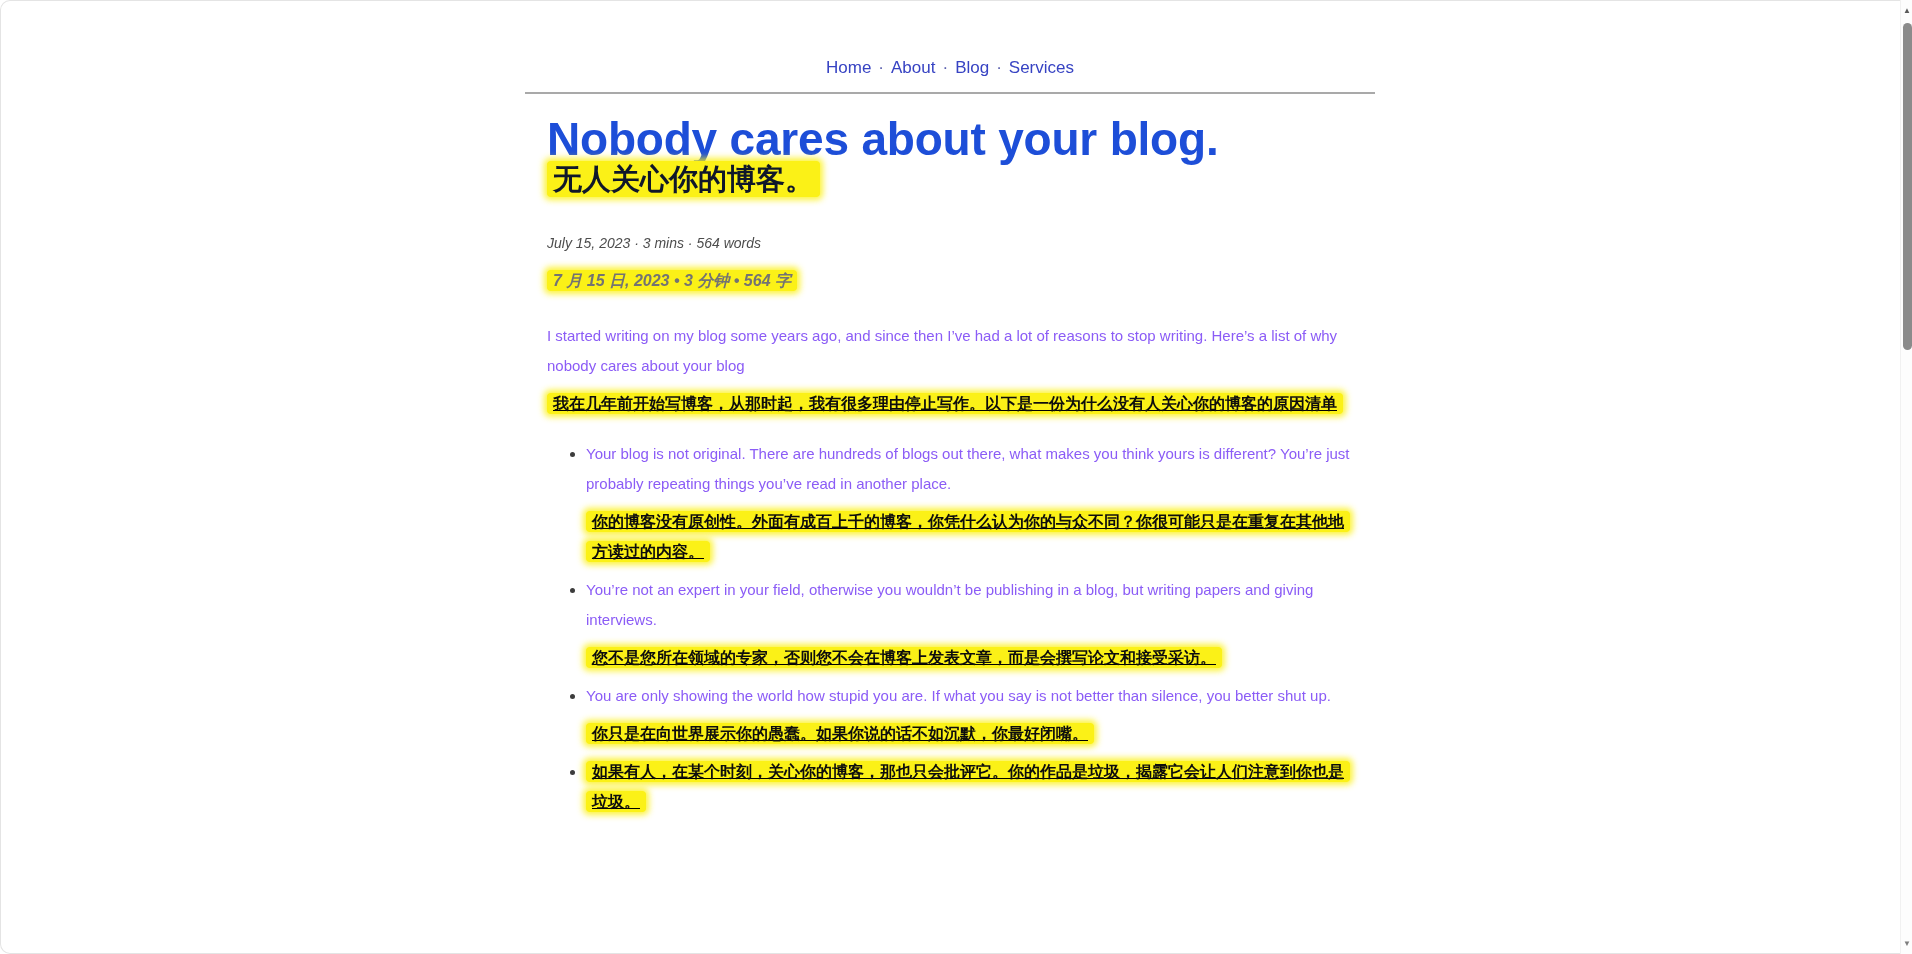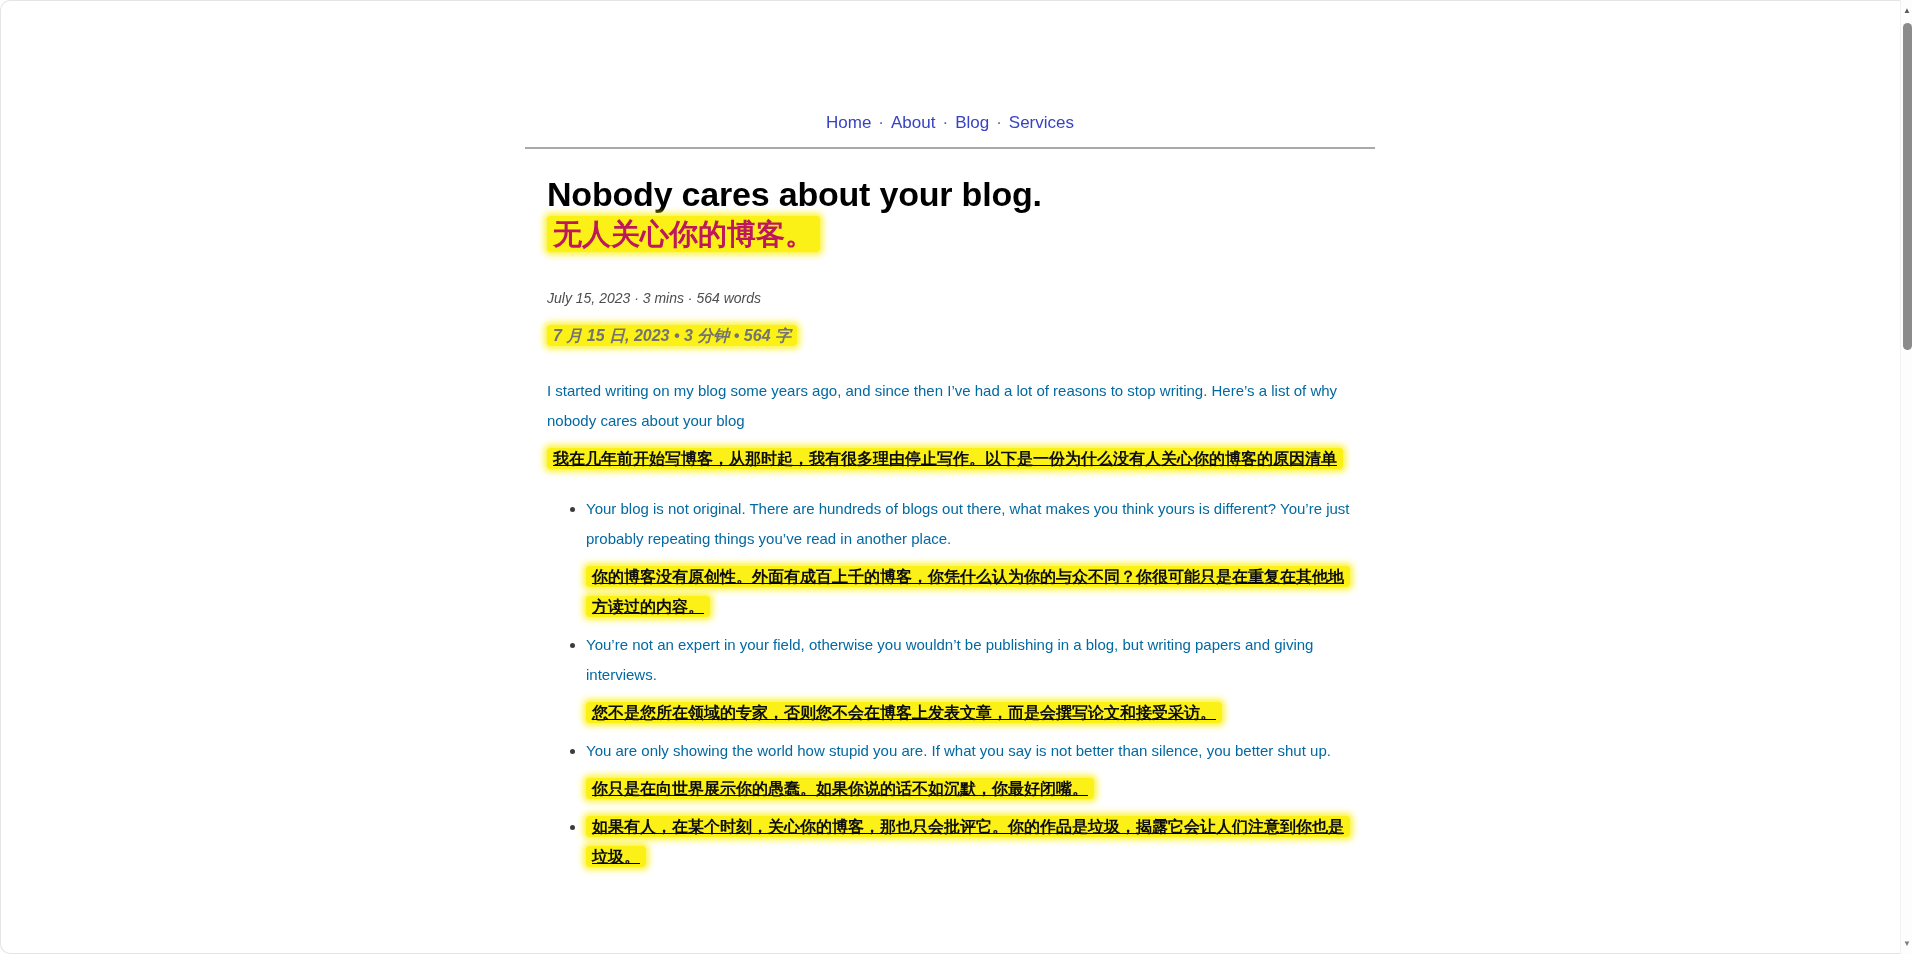--- a/index.html
+++ b/index.html
@@ -20,22 +20,22 @@
     pointer-events: none;
     z-index: 50;
   }
   .content-area {
     width: 1900px; 
     height: 954px;
     overflow: hidden;
   }
   .container {
     width: 850px;
-    margin: 12px auto;
-    padding: 98px 22px 0;
+    margin: 0 auto;
+    padding: 55px 22px 0;
   }
   
   nav {
     text-align: center;
     font-size: 17px;
     line-height: 25px;
     margin-bottom: 12px;
     color: #4a4a4a;
   }
   nav a {
@@ -47,53 +47,53 @@
     margin: 0 7px;
     color: #5a5fae;
   }
   hr.header-divider {
     border: none;
     border-top: 2px solid #a9a9a9;
     margin: 0 -22px;
   }
   
   h1.title-en {
-    font-size: 34px;
+    font-size: 46px;
     line-height: 40px;
     font-weight: bold;
-    color: #000000;
+    color: #1d4ed8;
     margin: 25px 0 0;
     letter-spacing: -0.2px;
   }
   .zh-title-row { margin-top: 3px; line-height: 34px; }
   .zh-title {
     font-size: 29px;
     font-weight: bold;
-    color: #be185d;
+    color: #0f172a;
   }
   
   .meta-en {
     margin: 30px 0 0;
     font-style: italic;
     font-size: 14px;
     line-height: 24px;
     color: #4d4d4d;
   }
   .zh-meta-row { margin-top: 14px; line-height: 24px; }
   .zh-meta {
     font-size: 16px;
     font-weight: bold;
     font-style: italic;
     color: #737373;
   }
   
   .body-en {
     font-size: 15px;
     line-height: 30px;
-    color: #0369a1;
+    color: #8b5cf6;
     margin: 0;
   }
   .intro { margin-top: 28px; }
   .zh-row { margin-top: 8px; line-height: 30px; text-decoration: underline; }
   .zh {
     font-size: 16px;
     font-weight: bold;
     color: #0d0d0d;
   }
   

